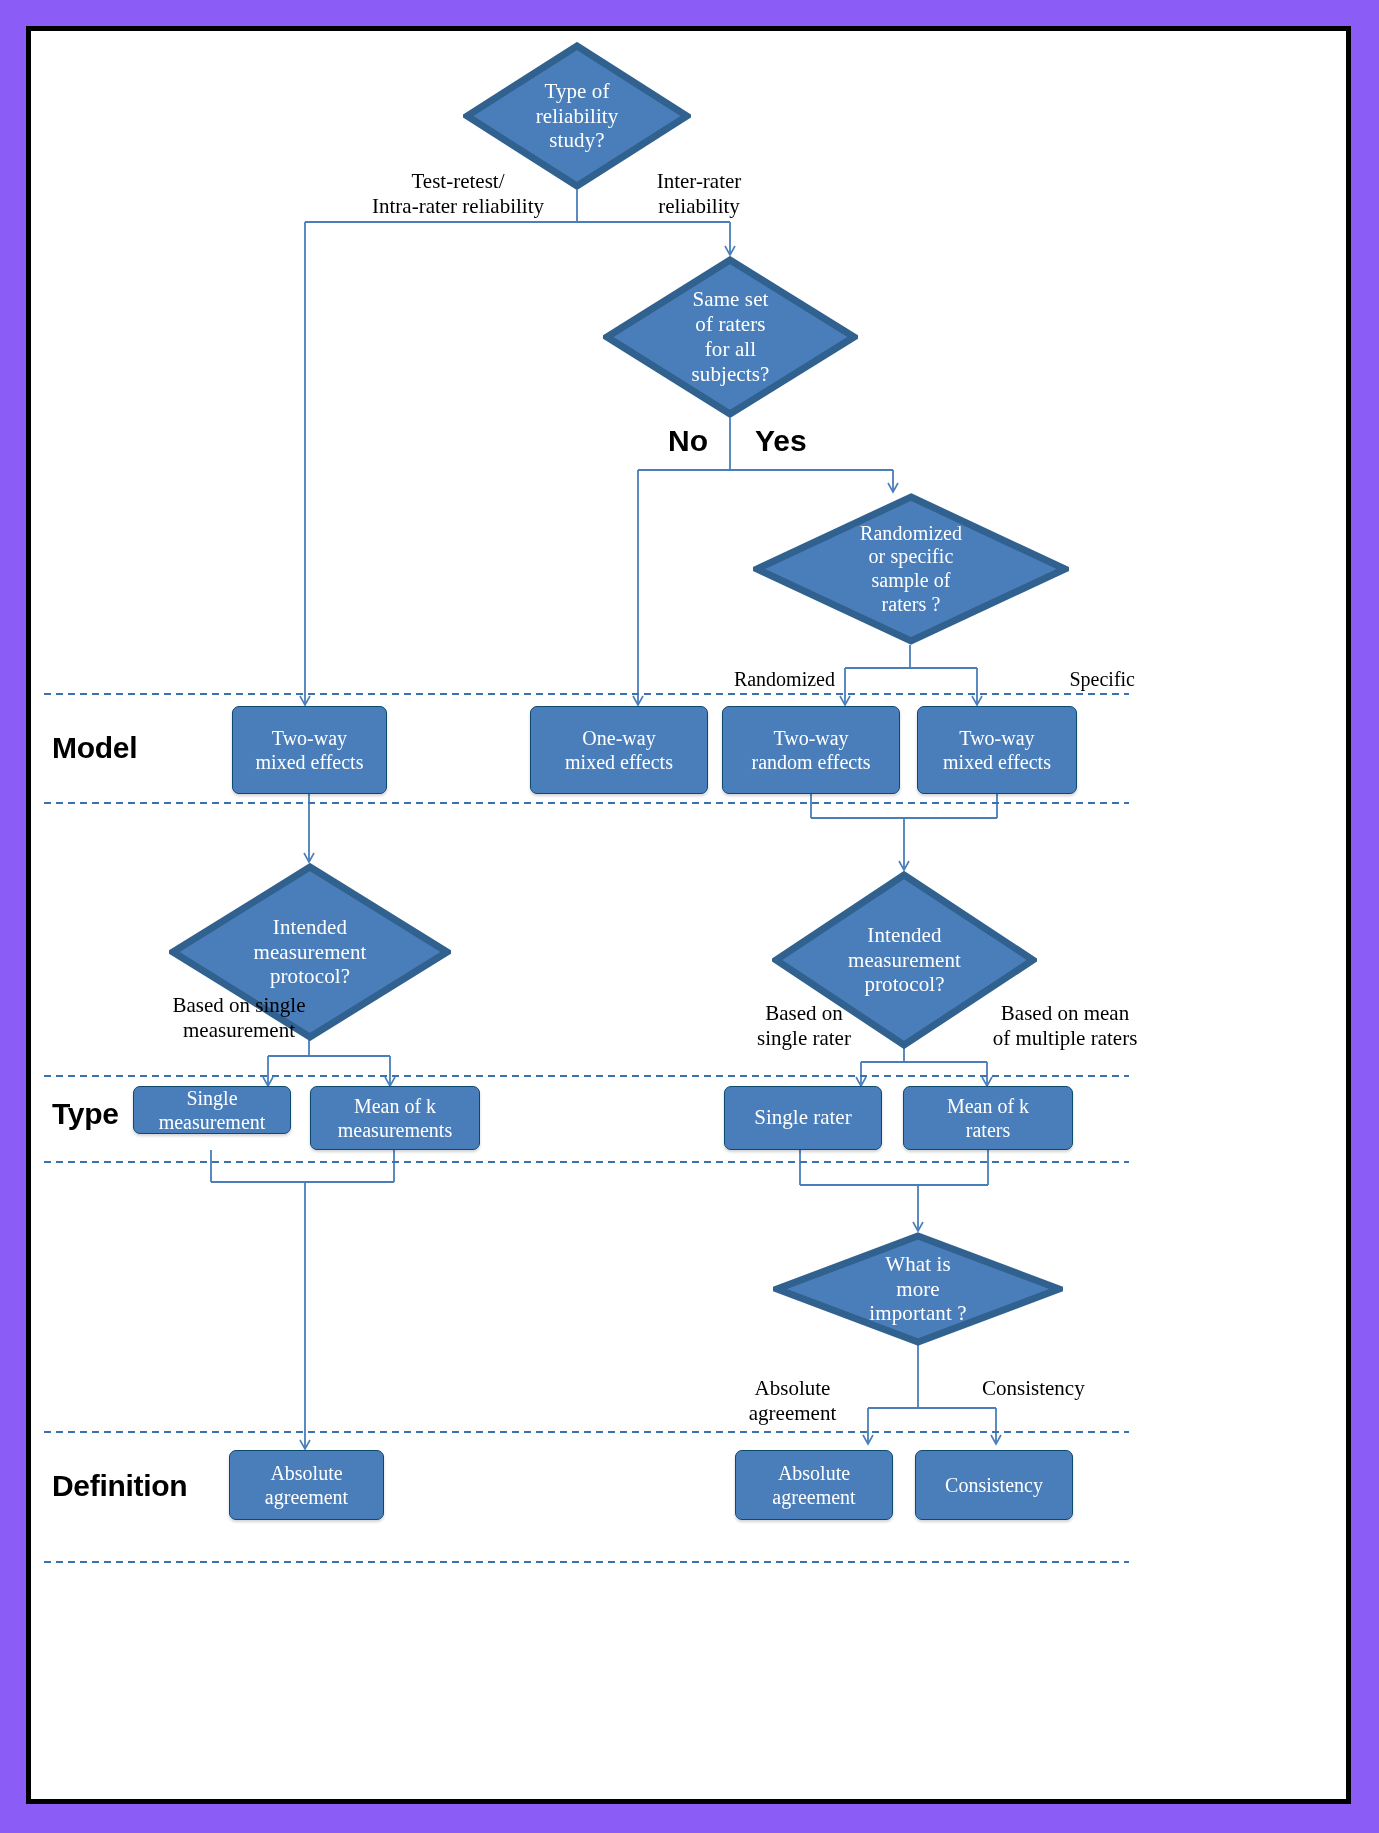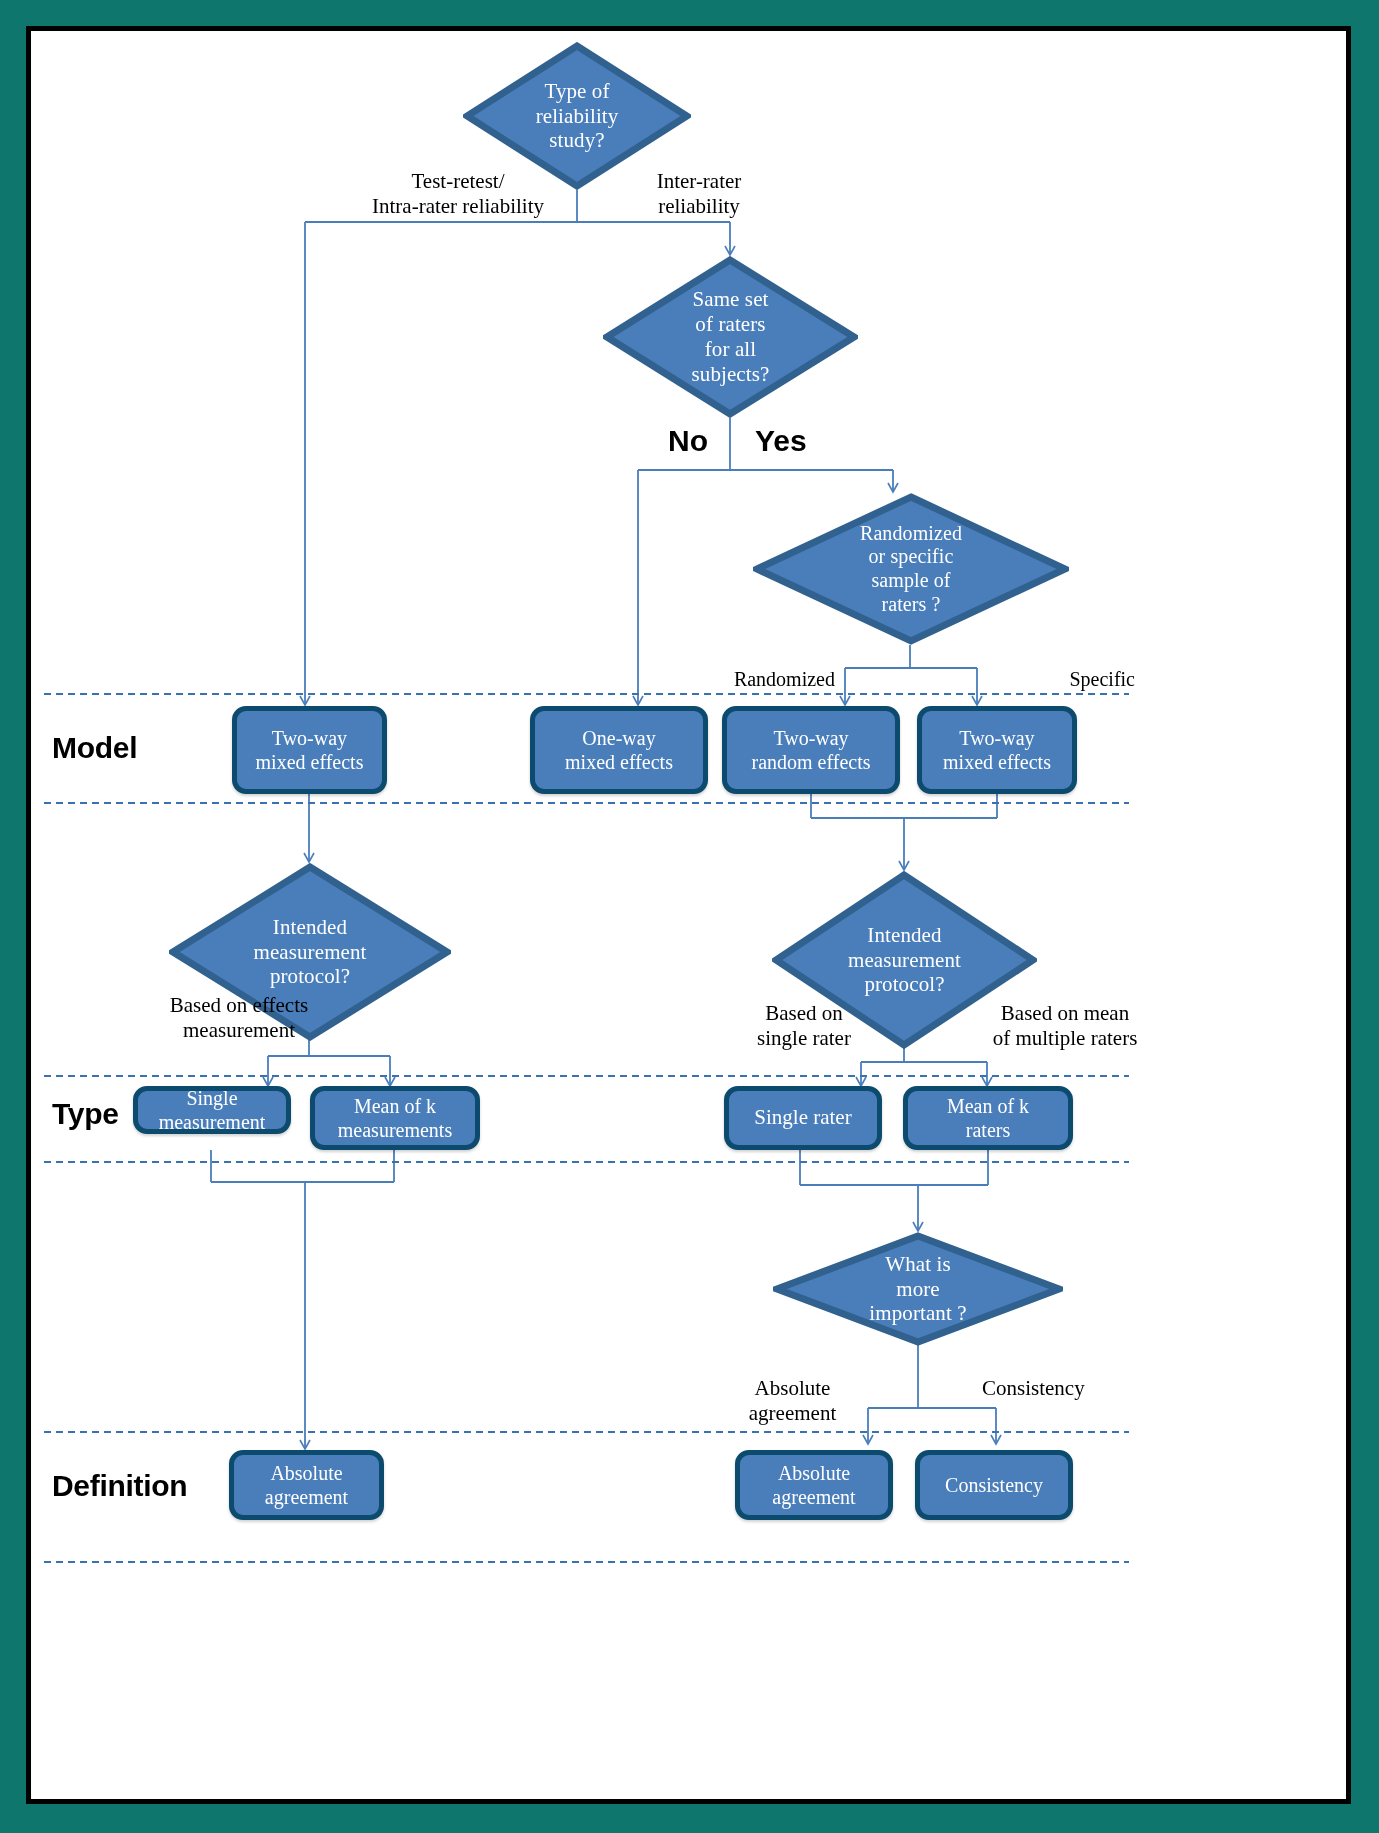--- a/index.html
+++ b/index.html
@@ -7,21 +7,21 @@
     padding: 0;
     background: #ffffff;
   }
   body {
     font-family: "Liberation Serif", "DejaVu Serif", serif;
   }
   #page {
     position: relative;
     width: 1379px;
     height: 1833px;
-    background: #0f766e;
+    background: #8b5cf6;
     overflow: hidden;
   }
   .outer-frame {
     position: absolute;
     left: 26px;
     top: 26px;
     width: 1325px;
     height: 1778px;
     border: 5px solid #000000;
     box-sizing: border-box;
@@ -59,22 +59,22 @@
     font-family: "Liberation Serif", "DejaVu Serif", serif;
     white-space: pre-line;
     letter-spacing: .1px;
   }
 
   
   .rbox {
     position: absolute;
     box-sizing: border-box;
     background: #4a7ebb;
-    border: 5px solid #0c4a6e;
-    border-radius: 14px;
+    border: 1px solid #0c4a6e;
+    border-radius: 7px;
     color: #ffffff;
     display: flex;
     align-items: center;
     justify-content: center;
     text-align: center;
     line-height: 1.2;
     white-space: pre-line;
     font-family: "Liberation Serif", "DejaVu Serif", serif;
     box-shadow: 0 2px 3px rgba(0,0,0,.18);
   }
@@ -242,21 +242,21 @@
 reliability</div>
 
   <div class="elabel sans" style="left:628px; top:412px; width:80px; font-size:30px; text-align:right;">No</div>
 
   <div class="elabel sans" style="left:755px; top:412px; width:90px; font-size:30px; text-align:left;">Yes</div>
 
   <div class="elabel" style="left:665px; top:656px; width:170px; font-size:20px; text-align:right;">Randomized</div>
 
   <div class="elabel" style="left:985px; top:656px; width:150px; font-size:20px; text-align:right;">Specific</div>
 
-  <div class="elabel" style="left:109px; top:982px; width:260px; font-size:21px;">Based on effects
+  <div class="elabel" style="left:109px; top:982px; width:260px; font-size:21px;">Based on single
 measurement</div>
 
 
   <div class="elabel" style="left:714px; top:990px; width:180px; font-size:21px;">Based on
 single rater</div>
 
   <div class="elabel" style="left:960px; top:990px; width:210px; font-size:21px;">Based on mean
 of multiple raters</div>
 
   <div class="elabel" style="left:710px; top:1365px; width:165px; font-size:21px;">Absolute

